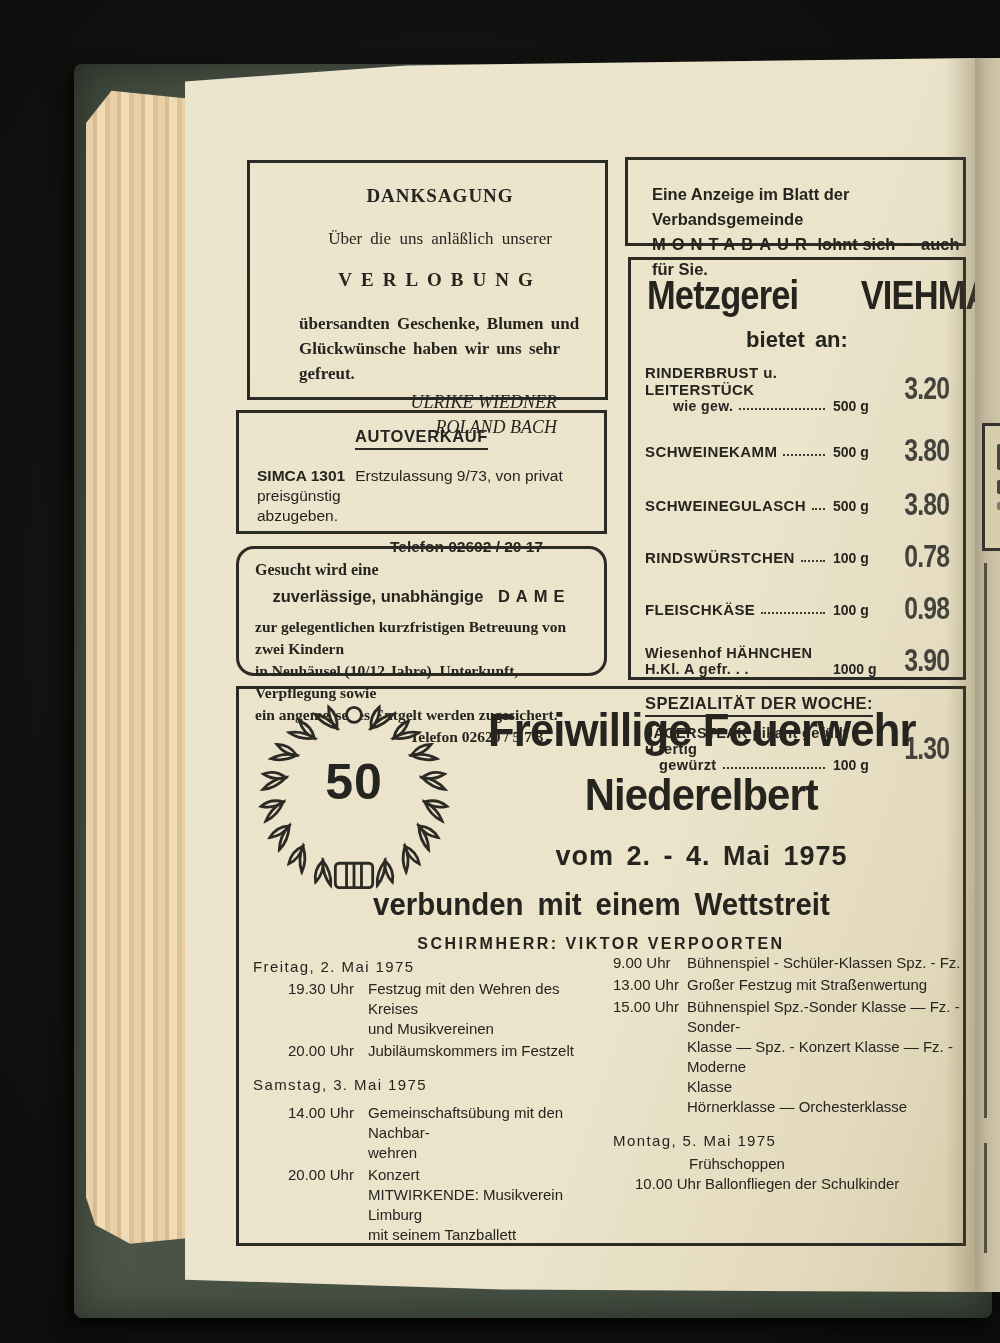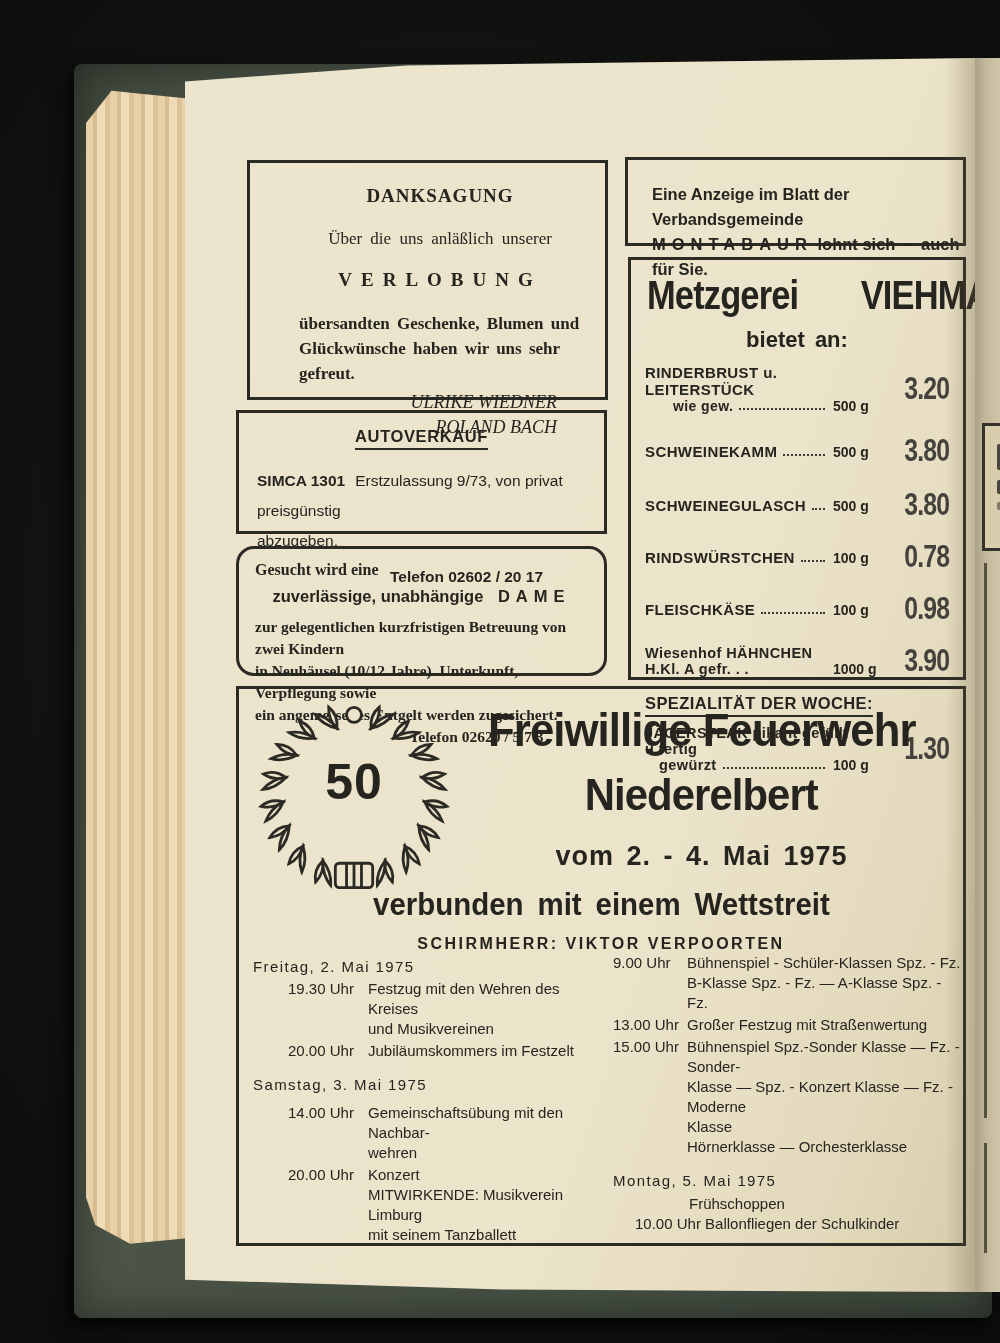--- a/index.html
+++ b/index.html
@@ -54,21 +54,21 @@
   .spacer{flex:1;}
   .qty{flex:0 0 52px;font-size:14px;font-weight:bold;}
   .price{flex:0 0 64px;text-align:right;font-size:31px;font-weight:bold;color:#44423c;}
   .price span{display:inline-block;transform:scaleX(.8);transform-origin:right;letter-spacing:-1px;}
   .spez{margin-top:15px;font-size:16.5px;font-weight:bold;display:inline-block;border-bottom:2.5px solid #2c2a24;padding-bottom:2px;letter-spacing:.4px;}
 
   
   .auto{padding:14px 18px;}
   .auto .t{text-align:center;font-weight:bold;font-size:16.5px;letter-spacing:.6px;}
   .auto .t span{border-bottom:2.5px solid #2c2a24;padding-bottom:2px;display:inline-block;}
-  .auto .body{font-size:15.5px;margin-top:16px;line-height:30px;}
+  .auto .body{font-size:15.5px;margin-top:16px;line-height:20px;}
   .auto .body b{margin-right:10px;}
   .auto .phone{font-weight:bold;font-size:15.5px;margin-top:12px;text-align:center;padding-left:90px;}
 
   
   .dame{padding:12px 16px;}
   .dame .l1{font-size:16px;font-weight:bold;}
   .dame .l2{font-size:16.5px;font-weight:bold;text-align:center;margin-top:8px;}
   .dame .l2 .dm{letter-spacing:6px;margin-left:10px;}
   .dame .body{font-size:15.5px;font-weight:bold;line-height:22px;margin-top:10px;}
   .dame .phone{font-size:15.5px;font-weight:bold;text-align:center;padding-left:110px;margin-top:2px;}
@@ -323,21 +323,20 @@
           </div>
         </div>
 
       </div>
 
       <div class="sched schedR">
         <div class="ev" style="margin-top:0;">
           <div class="t">9.00 Uhr</div>
           <div class="d">
             <div>Bühnenspiel - Schüler-Klassen Spz. - Fz.</div>
-            <div>B-Klasse Spz. - Fz. — A-Klasse Spz. - Fz.</div>
           </div>
         </div>
         <div class="ev">
           <div class="t">13.00 Uhr</div>
           <div class="d">Großer Festzug mit Straßenwertung</div>
         </div>
         <div class="ev">
           <div class="t">15.00 Uhr</div>
           <div class="d">
             <div>Bühnenspiel Spz.-Sonder Klasse — Fz. - Sonder-</div>

